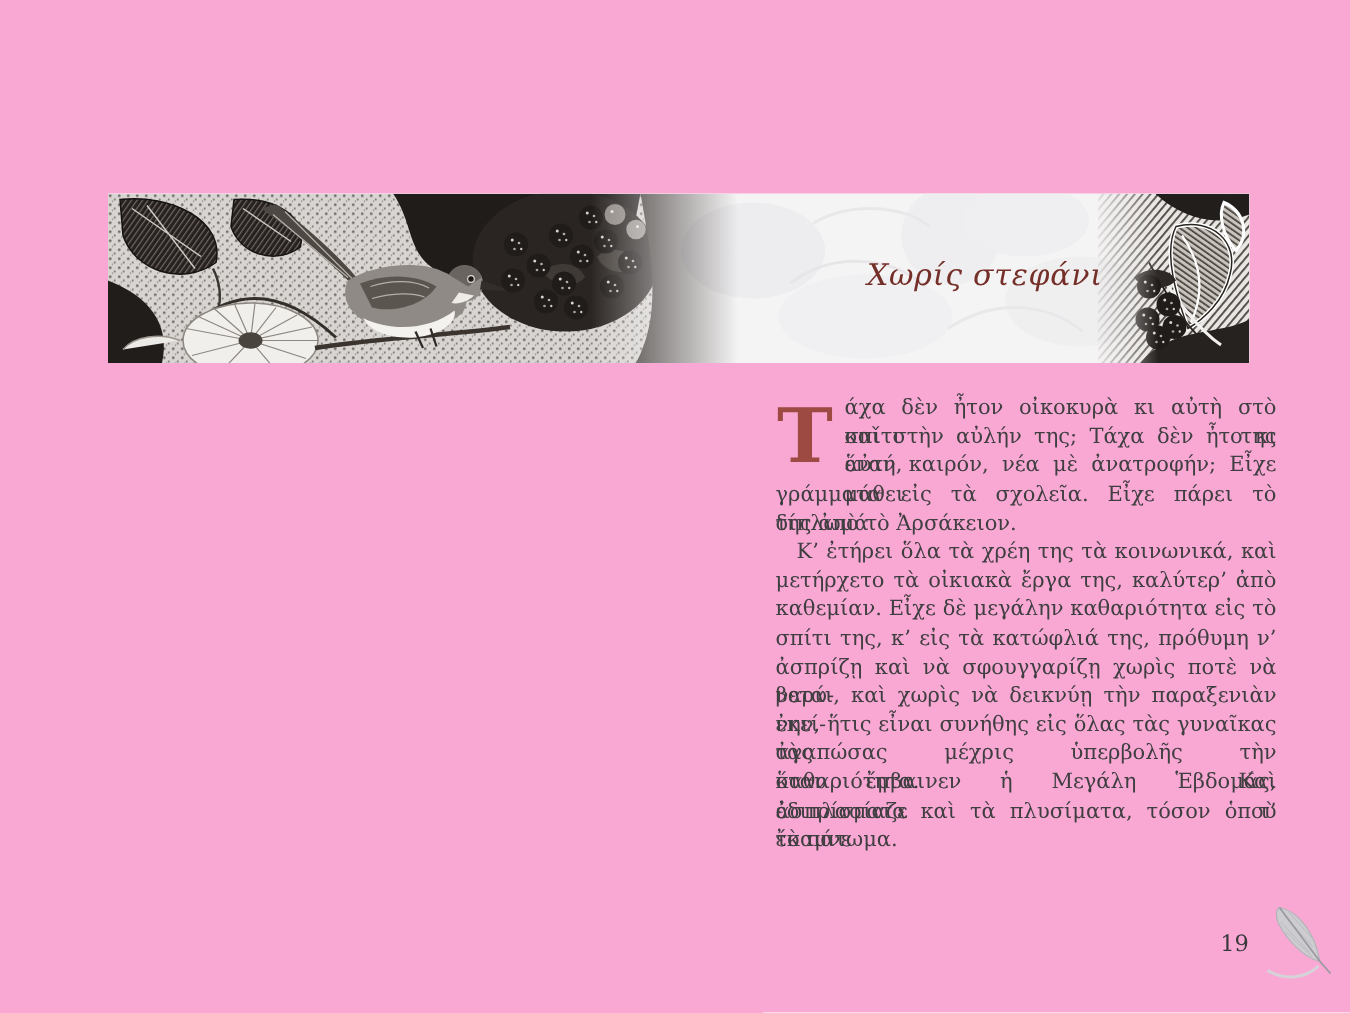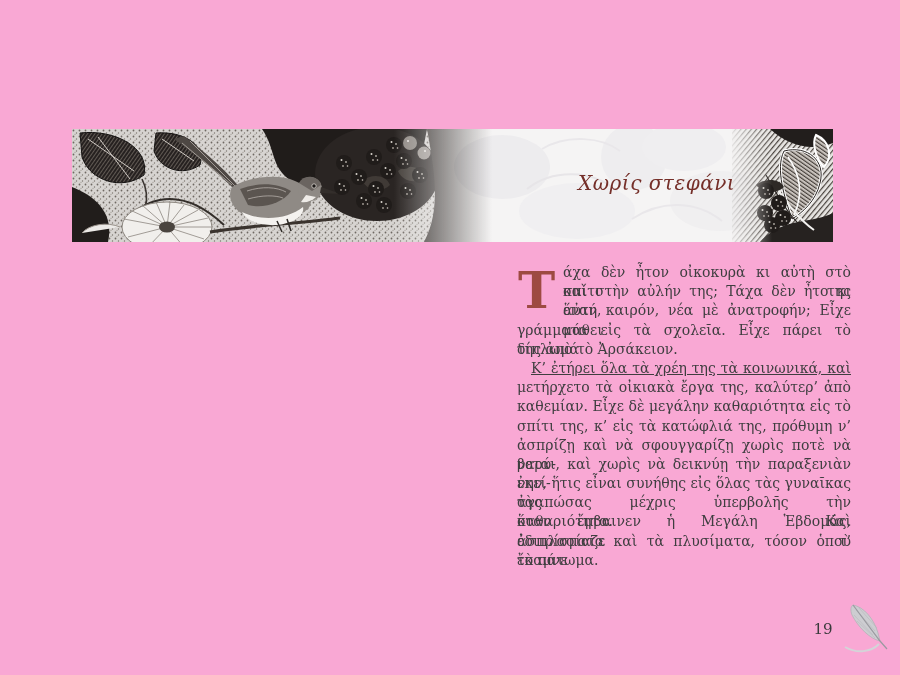--- a/index.html
+++ b/index.html
@@ -23,21 +23,21 @@
     position:absolute; left:517px; top:263px; width:334px;
     color:#3f3e40; font-size:14px;
   }
   .line{
     line-height:19.2px; height:19.2px;
     text-align:justify; text-align-last:justify;
     white-space:normal; overflow:visible;
   }
   .line.last{ text-align-last:left; }
   .line.dc{ margin-left:46px; }
-  .line.ind{ text-indent:14px;text-decoration:underline; }
+  .line.ind{ text-indent:14px; }
   .dropcap{
     position:absolute; left:1px; top:0px;
     font-size:50px; line-height:56px; font-weight:bold;
     color:#9d4a42;
   }
   .para{position:relative;}
   
   .pagenum{
     position:absolute; left:808px; top:620px; width:30px;
     text-align:center; font-size:15px; color:#3a3a3c;

